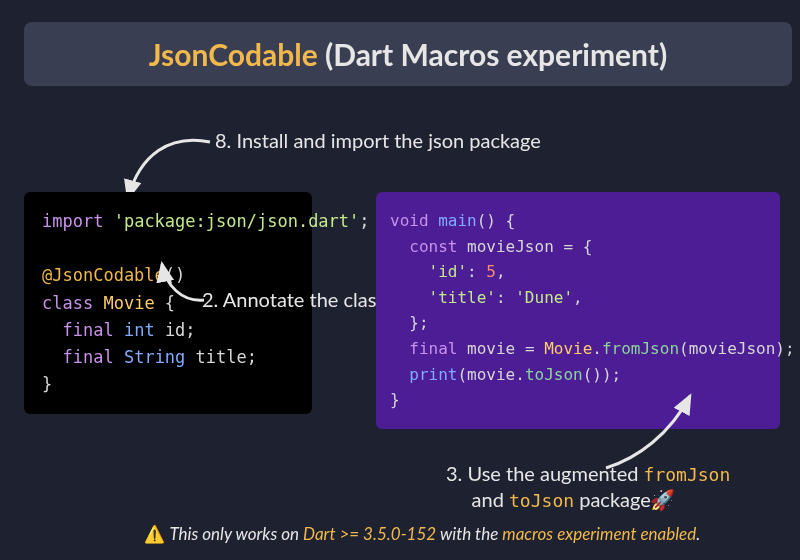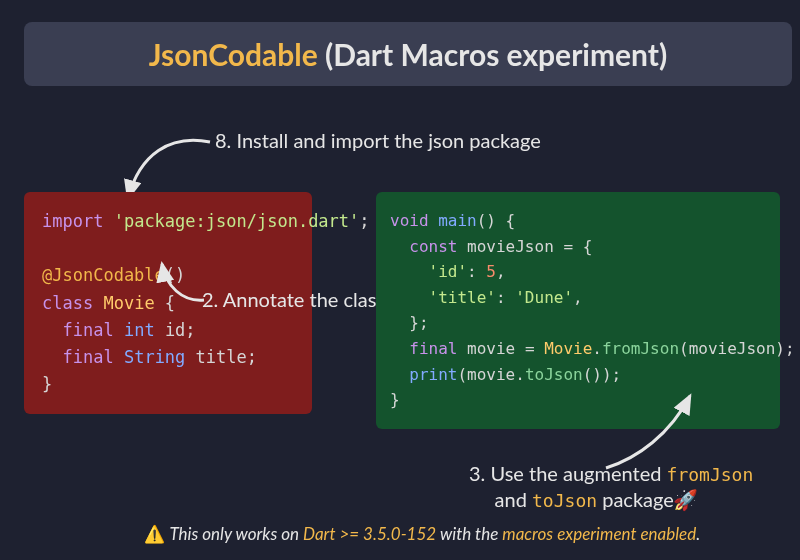--- a/index.html
+++ b/index.html
@@ -23,41 +23,41 @@
   }
   .title-accent { color: #f2b84b; }
   .title-rest { color: #e6e6e6; }
   .annot {
     color: #e6e6e6;
     font-size: 20px;
     position: absolute;
   }
   .annot1 { top: 128px; left: 215px; }
   .annot2 { top: 287px; left: 202px; white-space: nowrap;}
-  .annot3 { top: 460px; left: 469px; line-height: 1.3; }
+  .annot3 { top: 460px; left: 446px; line-height: 1.3; }
   .annot3 .mono { font-family: ui-monospace, Menlo, Consolas, monospace; color: #f2b84b; font-size: 18px;}
   .code-left {
     position: absolute;
     top: 192px;
     left: 24px;
     width: 288px;
-    background: #7f1d1d;
+    background: #000000;
     border-radius: 6px;
     padding: 16px 18px;
     font-family: ui-monospace, Menlo, Consolas, monospace;
     font-size: 17px;
     line-height: 1.6;
     white-space: pre;
   }
   .code-right {
     position: absolute;
     top: 192px;
     left: 376px;
     width: 404px;
-    background: #14532d;
+    background: #4c1d95;
     border-radius: 6px;
     padding: 16px 12px 16px 14px;
     font-family: ui-monospace, Menlo, Consolas, monospace;
     font-size: 16px;
     line-height: 1.6;
     white-space: pre;
   }
   .tok-kw   { color: #c792ea; }       
   .tok-str  { color: #c3e88d; }       
   .tok-num  { color: #f78c6c; }       

